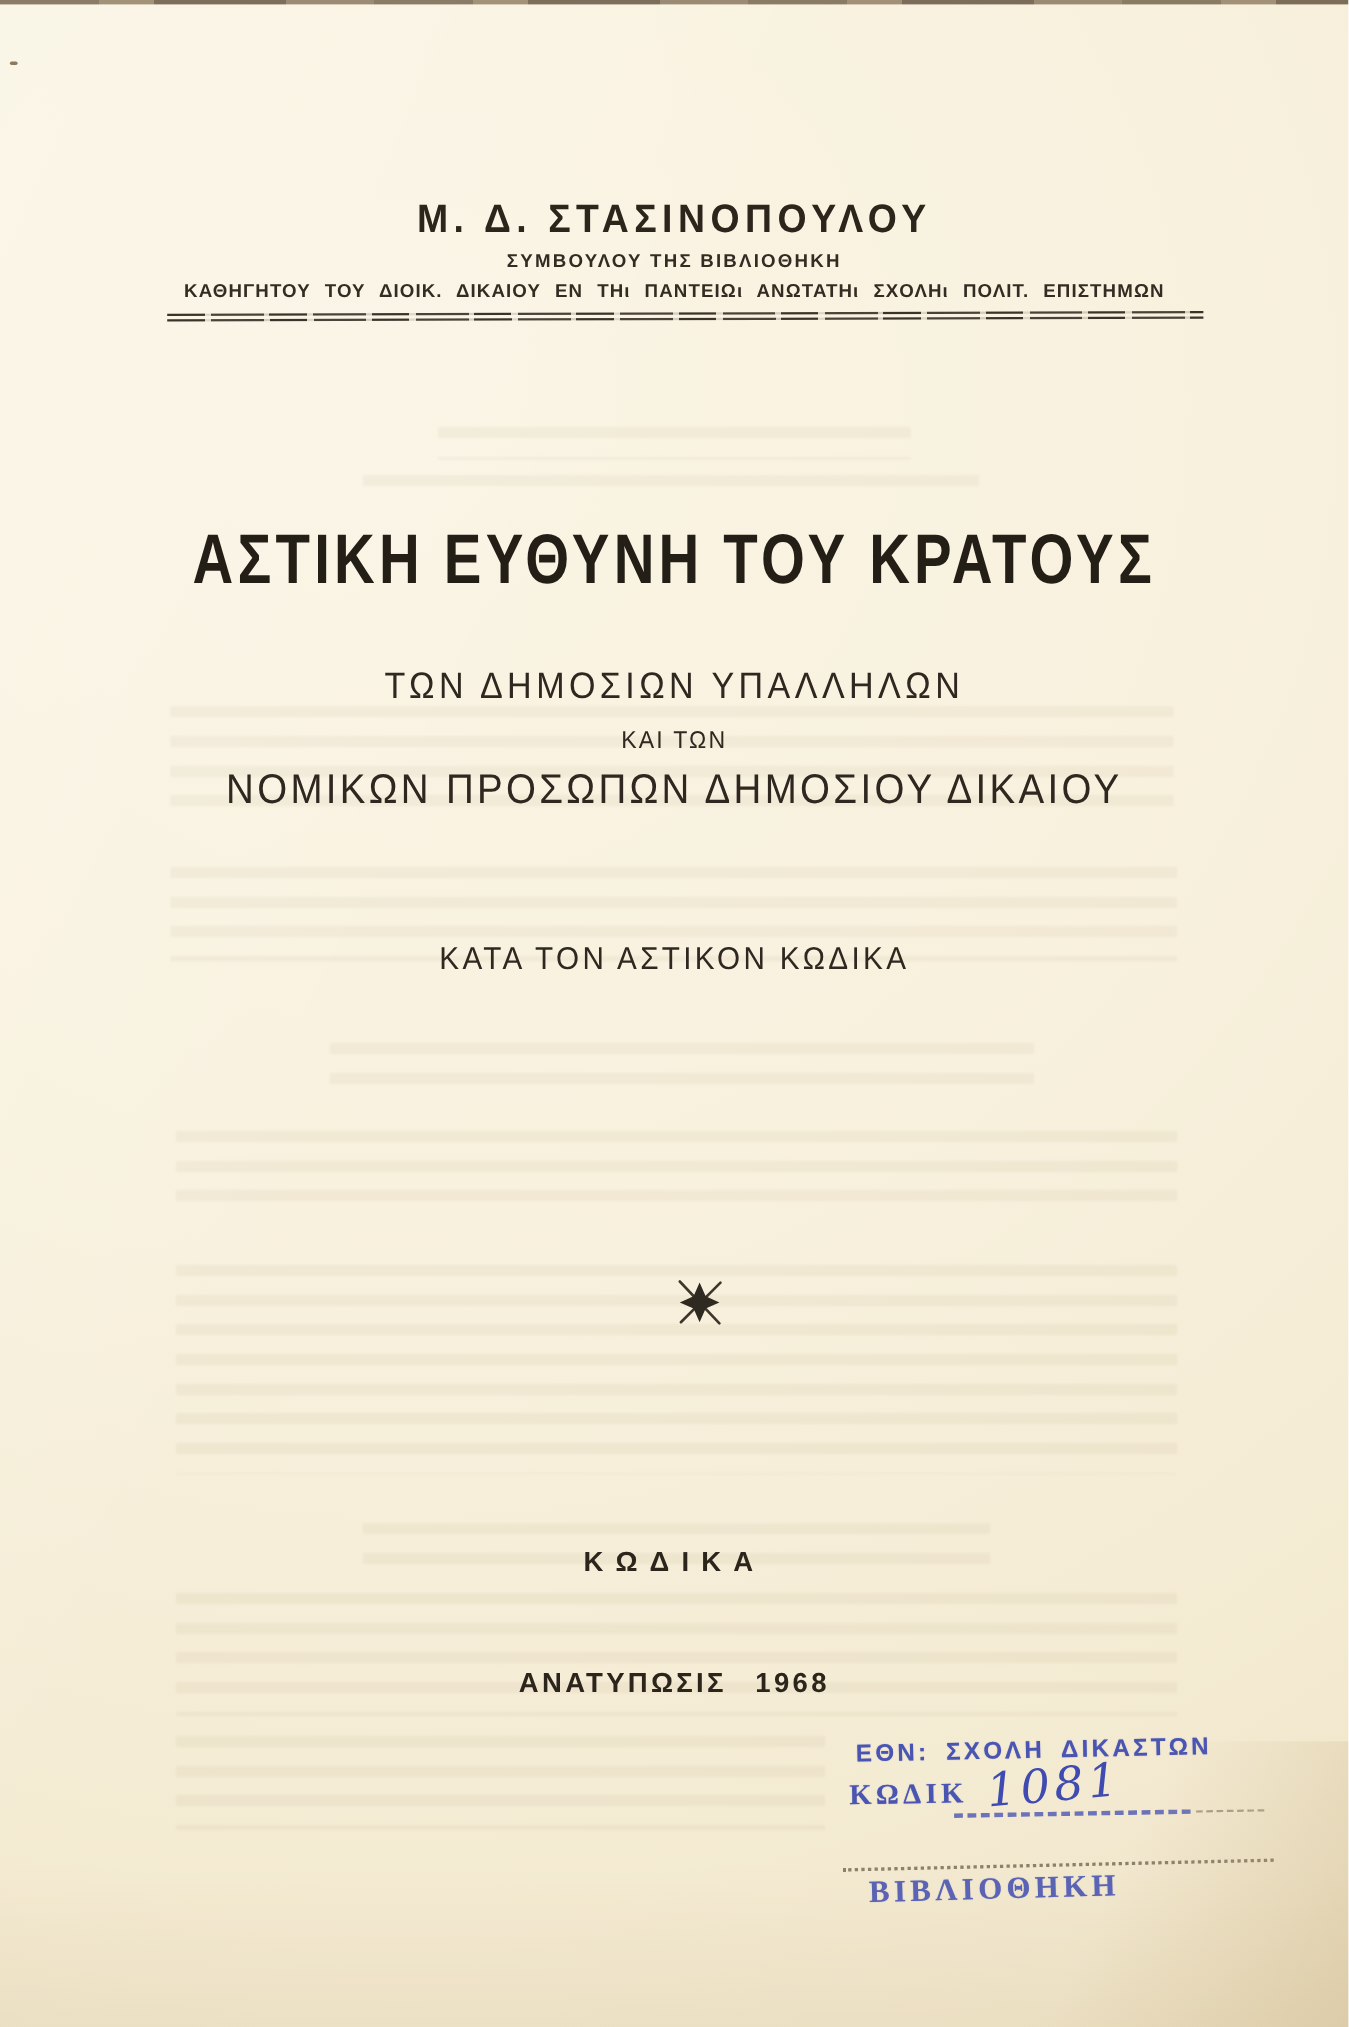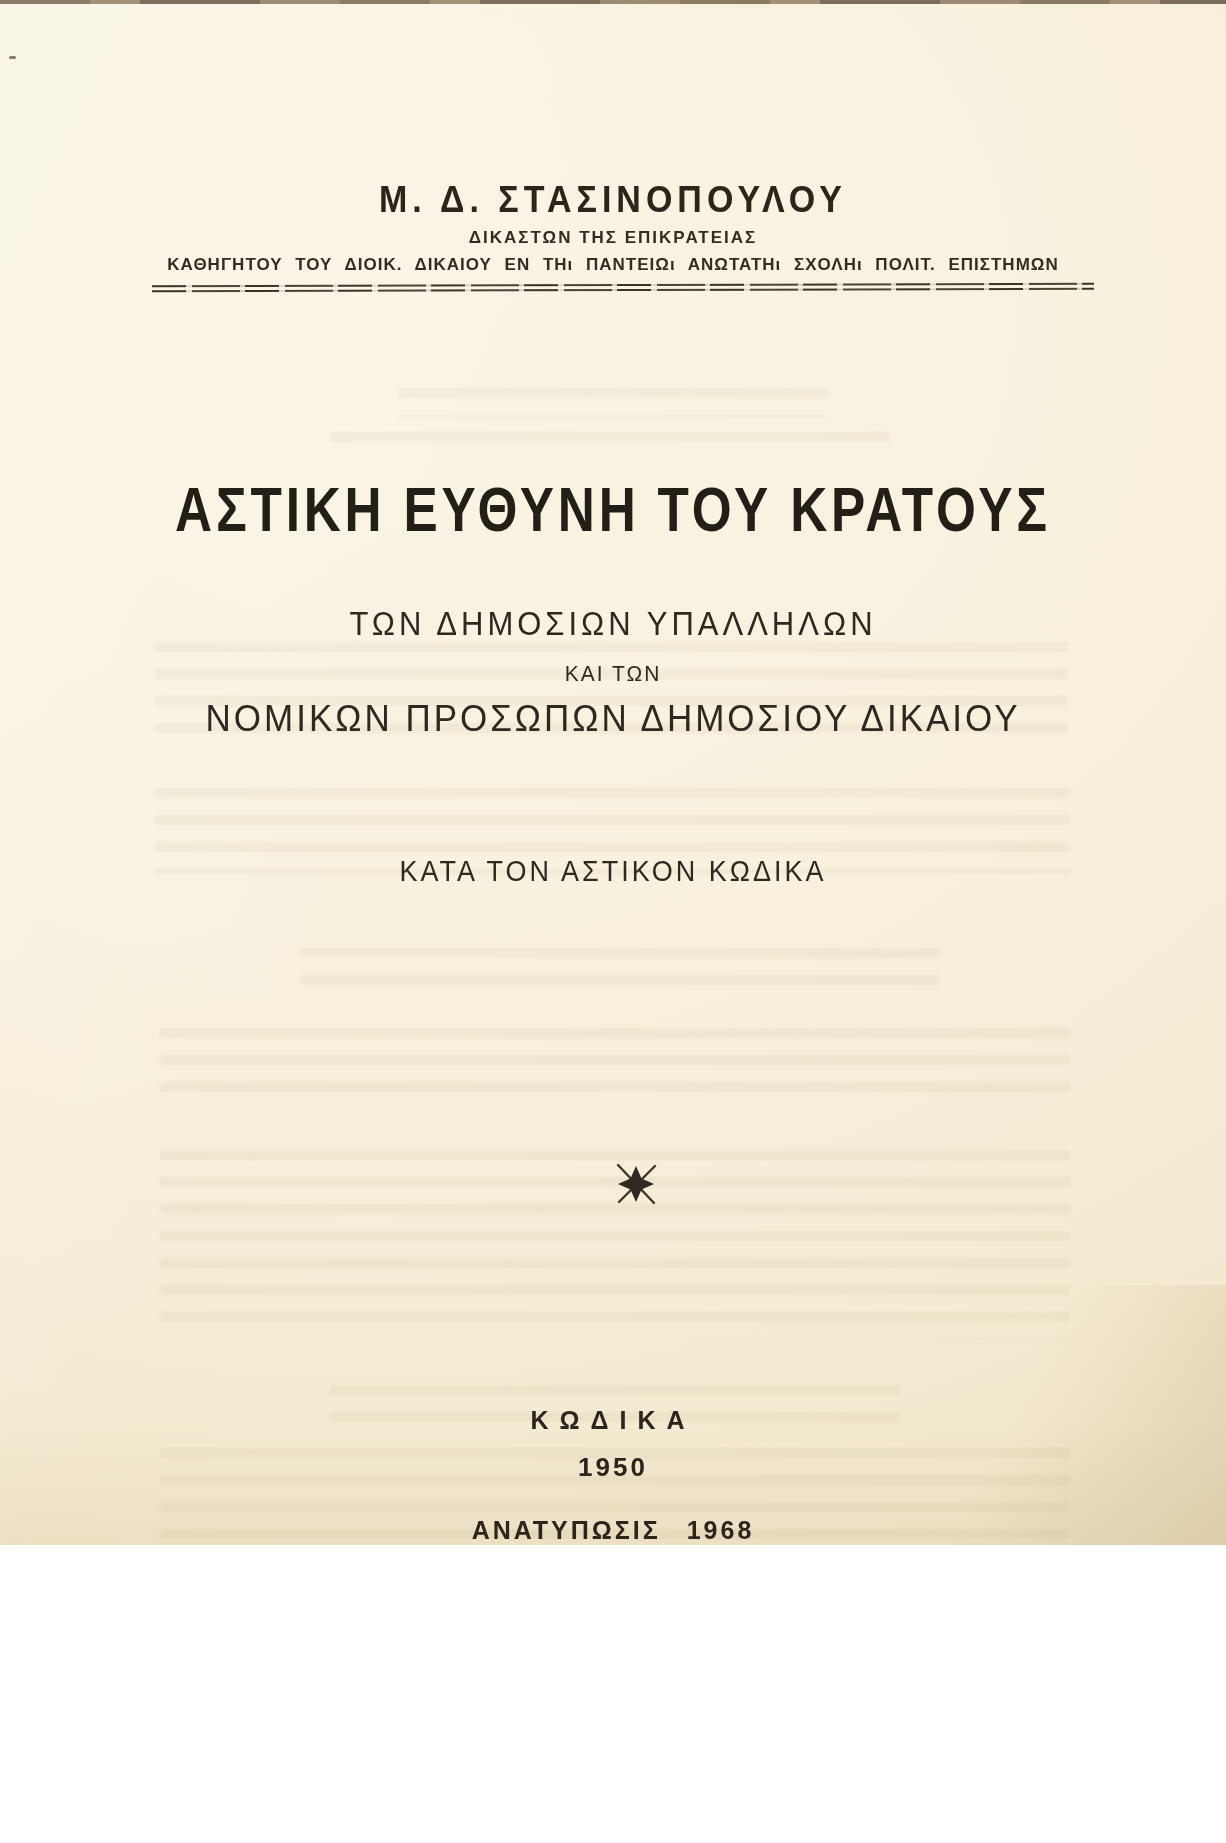--- a/index.html
+++ b/index.html
@@ -6,21 +6,21 @@
     margin: 0;
     padding: 0;
     width: 1226px;
     height: 1843px;
     overflow: hidden;
     font-family: "Liberation Sans", sans-serif;
   }
   .page {
     position: relative;
     width: 1226px;
-    height: 1545px;
+    height: 1843px;
     background:
       linear-gradient(115deg, rgba(255,255,255,0.25) 0%, rgba(255,255,255,0) 40%),
       linear-gradient(0deg, rgba(210,190,150,0.18) 0%, rgba(210,190,150,0) 8%),
       radial-gradient(140% 90% at 30% 20%, #faf4e4 0%, #f8f1de 45%, #f4ebd3 80%, #efe4c8 100%);
     color: #2e2820;
     overflow: hidden;
   }
   
   .top-edge {
     position: absolute; top: 0; left: 0; width: 100%; height: 4px;
@@ -129,21 +129,21 @@
   <div class="ghost" style="top:642px;left:155px;width:912px;height:108px;"></div>
   <div class="ghost" style="top:788px;left:155px;width:915px;height:86px;"></div>
   <div class="ghost" style="top:948px;left:300px;width:640px;height:46px;"></div>
   <div class="ghost" style="top:1028px;left:160px;width:910px;height:80px;"></div>
   <div class="ghost" style="top:1150px;left:160px;width:910px;height:190px;"></div>
   <div class="ghost" style="top:1385px;left:330px;width:570px;height:40px;"></div>
   <div class="ghost" style="top:1448px;left:160px;width:910px;height:112px;"></div>
   <div class="ghost" style="top:1578px;left:160px;width:590px;height:86px;"></div>
 
   <div class="txt author-name">Μ. Δ. ΣΤΑΣΙΝΟΠΟΥΛΟΥ</div>
-  <div class="txt author-role1">ΔΙΚΑΣΤΩΝ ΤΗΣ ΕΠΙΚΡΑΤΕΙΑΣ</div>
+  <div class="txt author-role1">ΣΥΜΒΟΥΛΟΥ ΤΗΣ ΒΙΒΛΙΟΘΗΚΗ</div>
   <div class="txt author-role2">ΚΑΘΗΓΗΤΟΥ ΤΟΥ ΔΙΟΙΚ. ΔΙΚΑΙΟΥ ΕΝ ΤΗι ΠΑΝΤΕΙΩι ΑΝΩΤΑΤΗι ΣΧΟΛΗι ΠΟΛΙΤ. ΕΠΙΣΤΗΜΩΝ</div>
   <div class="double-rule">
     <div class="bar"></div>
     <div class="bar"></div>
   </div>
 
   <div class="txt main-title">ΑΣΤΙΚΗ ΕΥΘΥΝΗ ΤΟΥ ΚΡΑΤΟΥΣ</div>
   <div class="txt sub1">ΤΩΝ ΔΗΜΟΣΙΩΝ ΥΠΑΛΛΗΛΩΝ</div>
   <div class="txt sub2">ΚΑΙ ΤΩΝ</div>
   <div class="txt sub3">ΝΟΜΙΚΩΝ ΠΡΟΣΩΠΩΝ ΔΗΜΟΣΙΟΥ ΔΙΚΑΙΟΥ</div>
@@ -153,21 +153,20 @@
     <svg width="52" height="52" viewBox="0 0 52 52">
       <g stroke="#3d372c" stroke-width="2.4" stroke-linecap="round">
         <line x1="8" y1="7" x2="44" y2="45"></line>
         <line x1="45" y1="8" x2="9" y2="44"></line>
       </g>
       <path d="M26 8 L31.5 20.5 L44 26 L31.5 31.5 L26 44 L20.5 31.5 L8 26 L20.5 20.5 Z" fill="#2e2a21"></path>
     </svg>
   </div>
 
   <div class="txt imprint-city">ΚΩΔΙΚΑ</div>
-  <div class="txt imprint-year">1950</div>
   <div class="txt imprint-reprint">ΑΝΑΤΥΠΩΣΙΣ 1968</div>
 
   <div class="stamp stamp-school">ΕΘΝ: ΣΧΟΛΗ ΔΙΚΑΣΤΩΝ</div>
 
   <div class="code-row">
     <span class="stamp code-label">ΚΩΔΙΚ</span>
     <span class="code-value">1081</span>
     <span class="code-underline-blue"></span>
     <span class="code-underline-grey"></span>
   </div>

